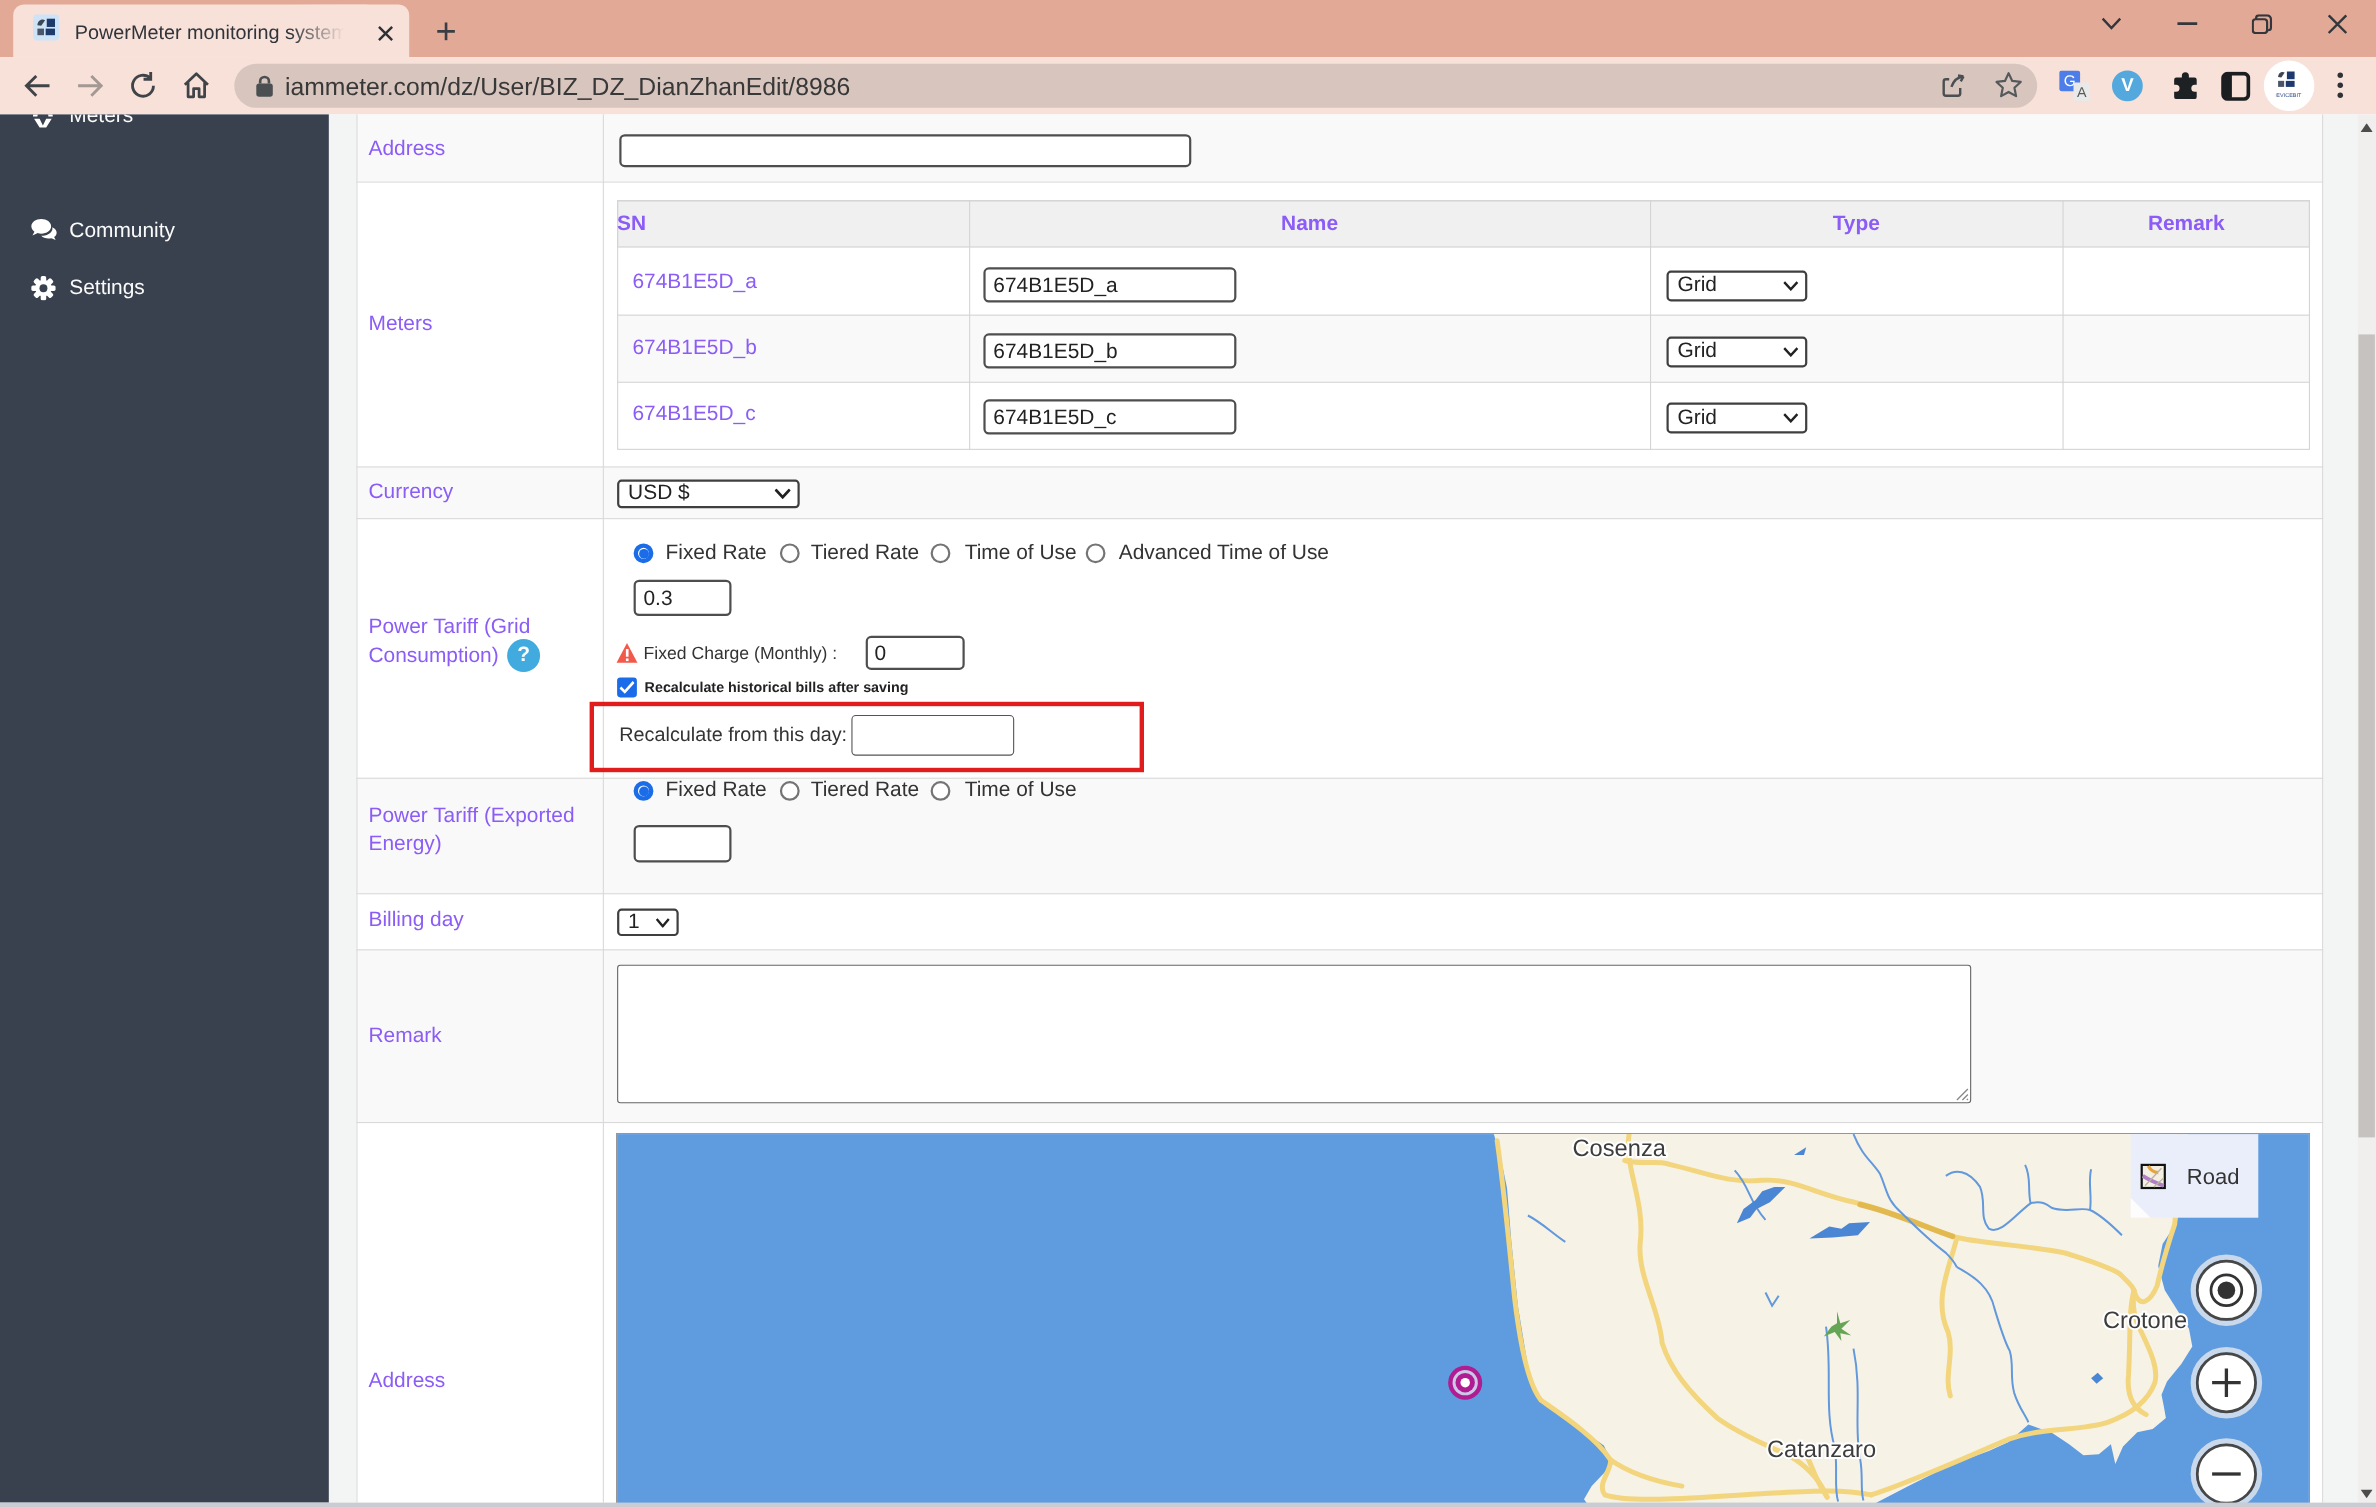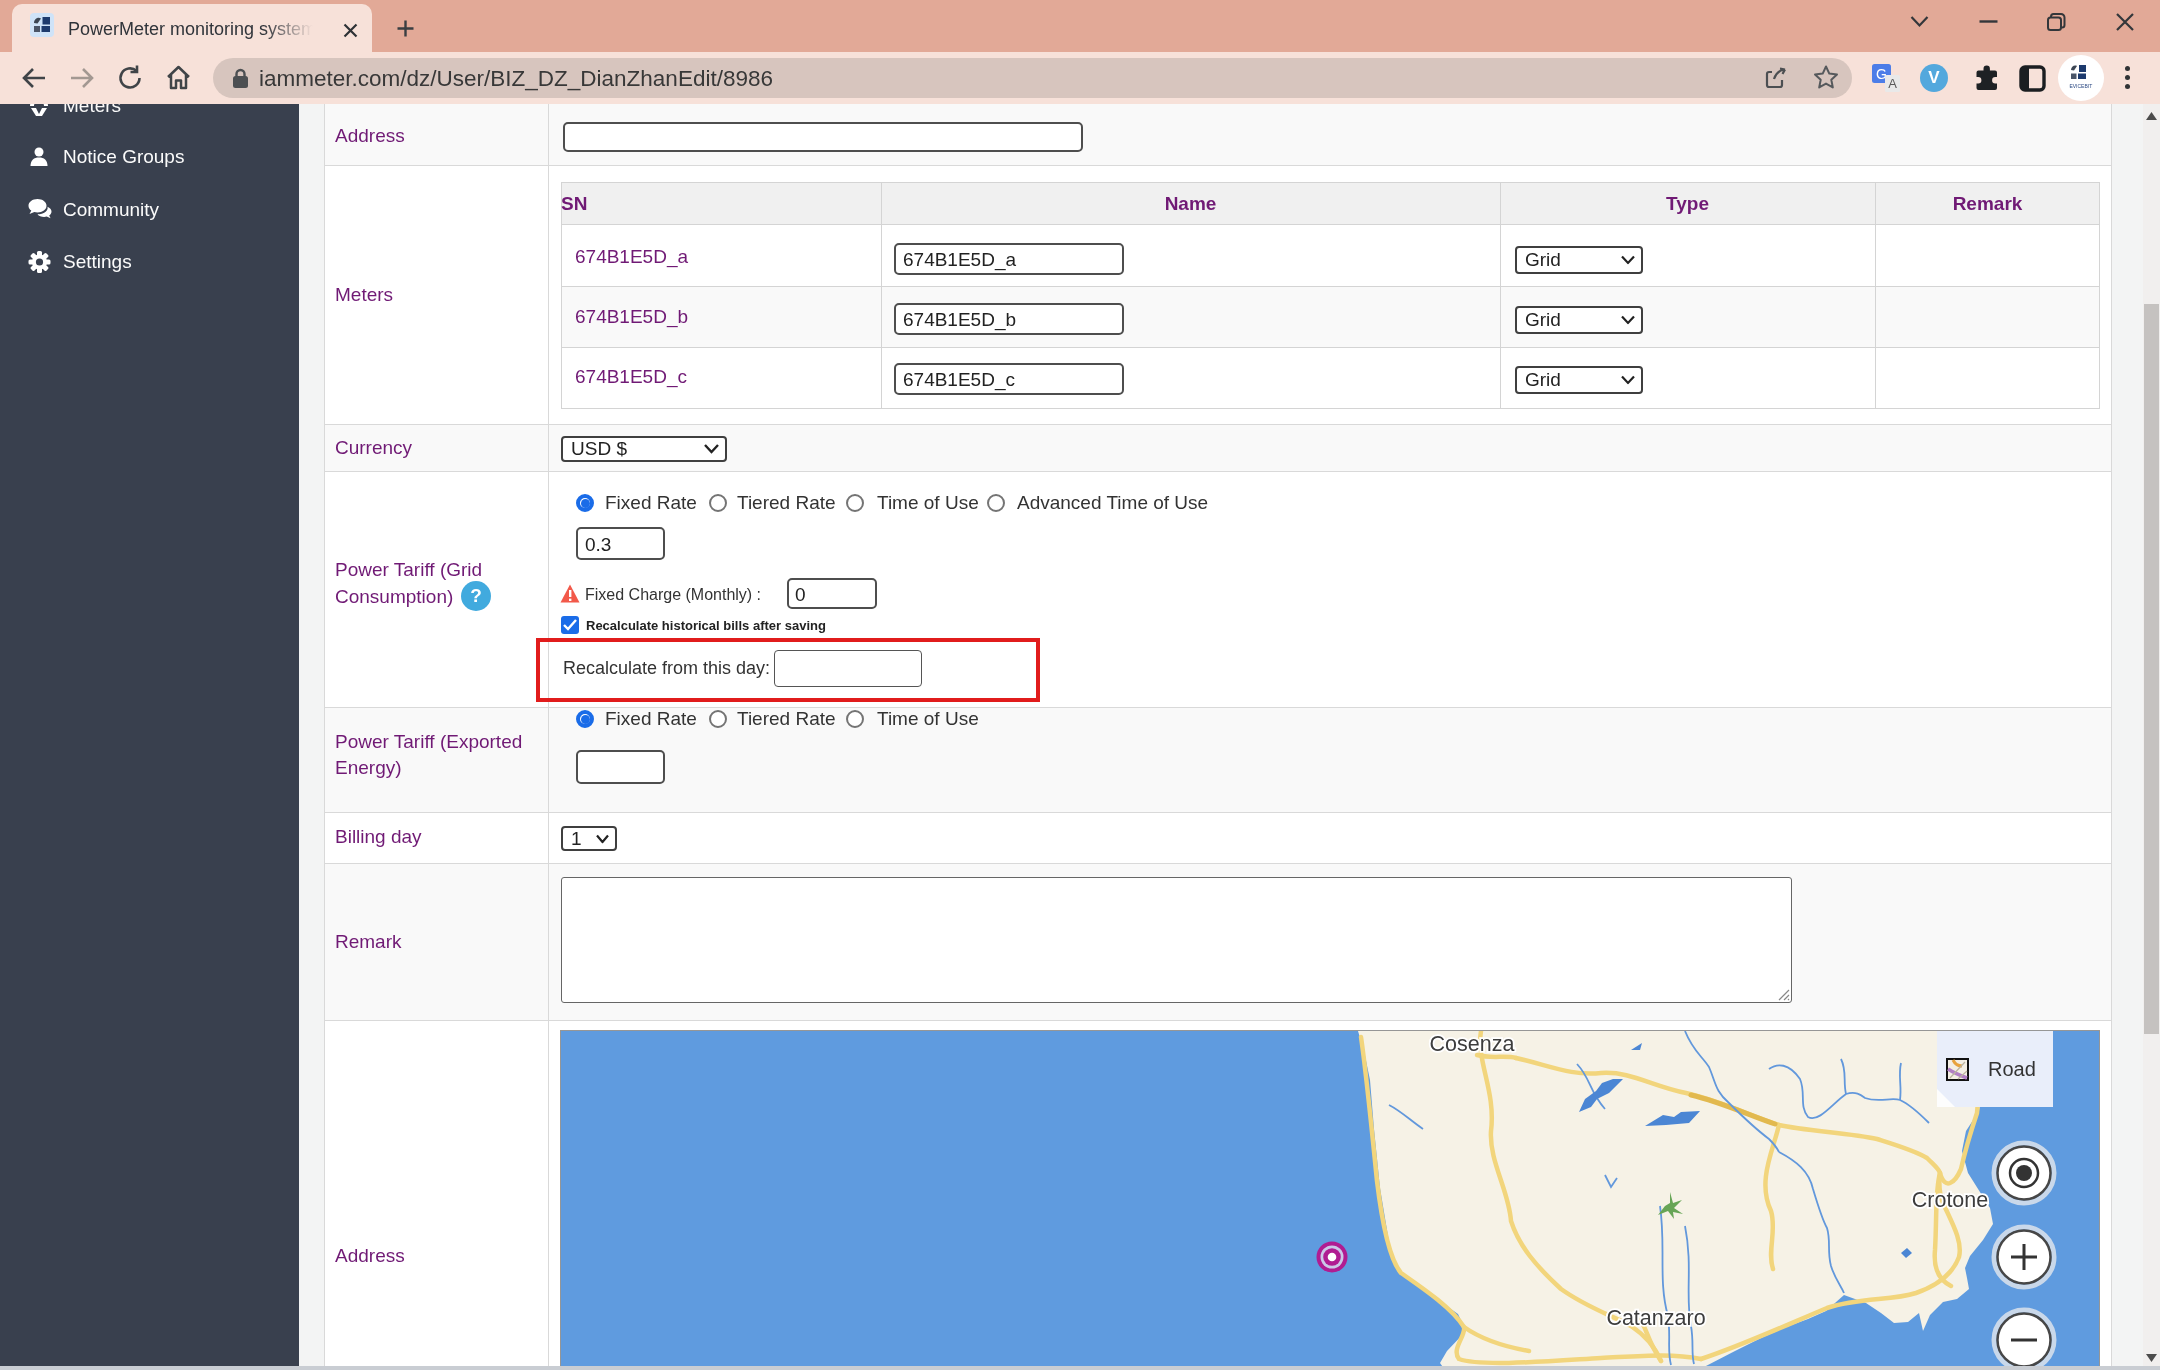--- a/index.html
+++ b/index.html
@@ -15,21 +15,21 @@
 #sidebar{position:absolute;left:0;top:104px;width:299px;height:1262px;background:#39404e;overflow:hidden}
 .sbitem{position:absolute;left:0;width:299px;height:52px;color:#fbfbfb;font-size:19px}
 .sbitem .txt{position:absolute;left:63px;top:50%;transform:translateY(-50%)}
 .sbitem svg{position:absolute;left:28px;top:50%;transform:translateY(-50%)}
 #gutter{position:absolute;left:299px;top:104px;width:25px;height:1262px;background:#f3f4f4}
 #rightbg{position:absolute;left:2112px;top:104px;width:31px;height:1262px;background:#f3f4f4}
 #scrollbar{position:absolute;left:2143px;top:104px;width:17px;height:1262px;background:#f1efee}
 #thumb{position:absolute;left:2144px;top:304px;width:15px;height:730px;background:#c5c2c0}
 #bottomstrip{position:absolute;left:0;top:1366px;width:2160px;height:4px;background:#c9cdd3;z-index:50}
 .cell{position:absolute}
-.lbl{position:absolute;font-size:19px;color:#701a75}
+.lbl{position:absolute;font-size:19px;color:#8b5cf6}
 .vline{position:absolute;width:1px;background:#d9d9d9}
 .hline{position:absolute;height:1px;background:#d9d9d9}
 .inp{position:absolute;background:#fff;border:2px solid #4e4e4e;border-radius:5px}
 .sel{position:absolute;background:#fff;border:2px solid #3f3f3f;border-radius:4px;font-size:19px;color:#222}
 .sel span{position:absolute;left:8px;top:50%;transform:translateY(-50%)}
 .sel svg{position:absolute;right:6px;top:50%;transform:translateY(-50%)}
 .radio{position:absolute;width:18px;height:18px;border-radius:50%;transform:translate(-50%,-50%)}
 .radio.off{border:2.5px solid #747474;background:#fff}
 .rlbl{position:absolute;transform:translateY(-50%);font-size:19px;color:#333}
 .itxt{position:absolute;font-size:19px;color:#222}
@@ -117,27 +117,20 @@
   <rect x="9" y="11.5" width="8" height="5.5" fill="#1d3a6d"></rect>
   <text x="10" y="26" font-size="5" fill="#2c4a84" text-anchor="middle" font-family="Liberation Sans">DEVICEBIT</text>
 </svg>
 <div style="position:absolute;left:2125px;top:66px;width:5px;height:5px;border-radius:50%;background:#303336;z-index:2;box-shadow:0 9px 0 #303336,0 18px 0 #303336"></div>
 <div id="sidebar">
   <div class="sbitem" style="top:-24px">
     <svg width="22" height="22" viewBox="0 0 22 22">
         <path d="M11,2 A9,9 0 0 1 20,11 L16,11 A5,5 0 0 0 11,6 A5,5 0 0 0 6,11 L2,11 A9,9 0 0 1 11,2 Z M3,13 H8 L11,19 L14,13 H19 L14,21 H8 Z" fill="#fff"></path>
       </svg>
     <span class="txt">Meters</span>
-  </div>
-  <div class="sbitem" style="top:27px">
-    <svg width="22" height="22" viewBox="0 0 22 22">
-        <circle cx="11" cy="6" r="4.5" fill="#fff"></circle>
-        <path d="M2.5,20 C2.5,14 6,11.5 11,11.5 C16,11.5 19.5,14 19.5,20 Z" fill="#fff"></path>
-      </svg>
-    <span class="txt">Notice Groups</span>
   </div>
   <div class="sbitem" style="top:132px">
     <svg width="23" height="23" viewBox="0 0 23 23">
         <g fill="#fff">
           <rect x="9" y="0.5" width="5" height="22" rx="1.5"></rect>
           <rect x="0.5" y="9" width="22" height="5" rx="1.5"></rect>
           <rect x="9" y="0.5" width="5" height="22" rx="1.5" transform="rotate(45 11.5 11.5)"></rect>
           <rect x="9" y="0.5" width="5" height="22" rx="1.5" transform="rotate(-45 11.5 11.5)"></rect>
           <circle cx="11.5" cy="11.5" r="7.5"></circle>
         </g>

